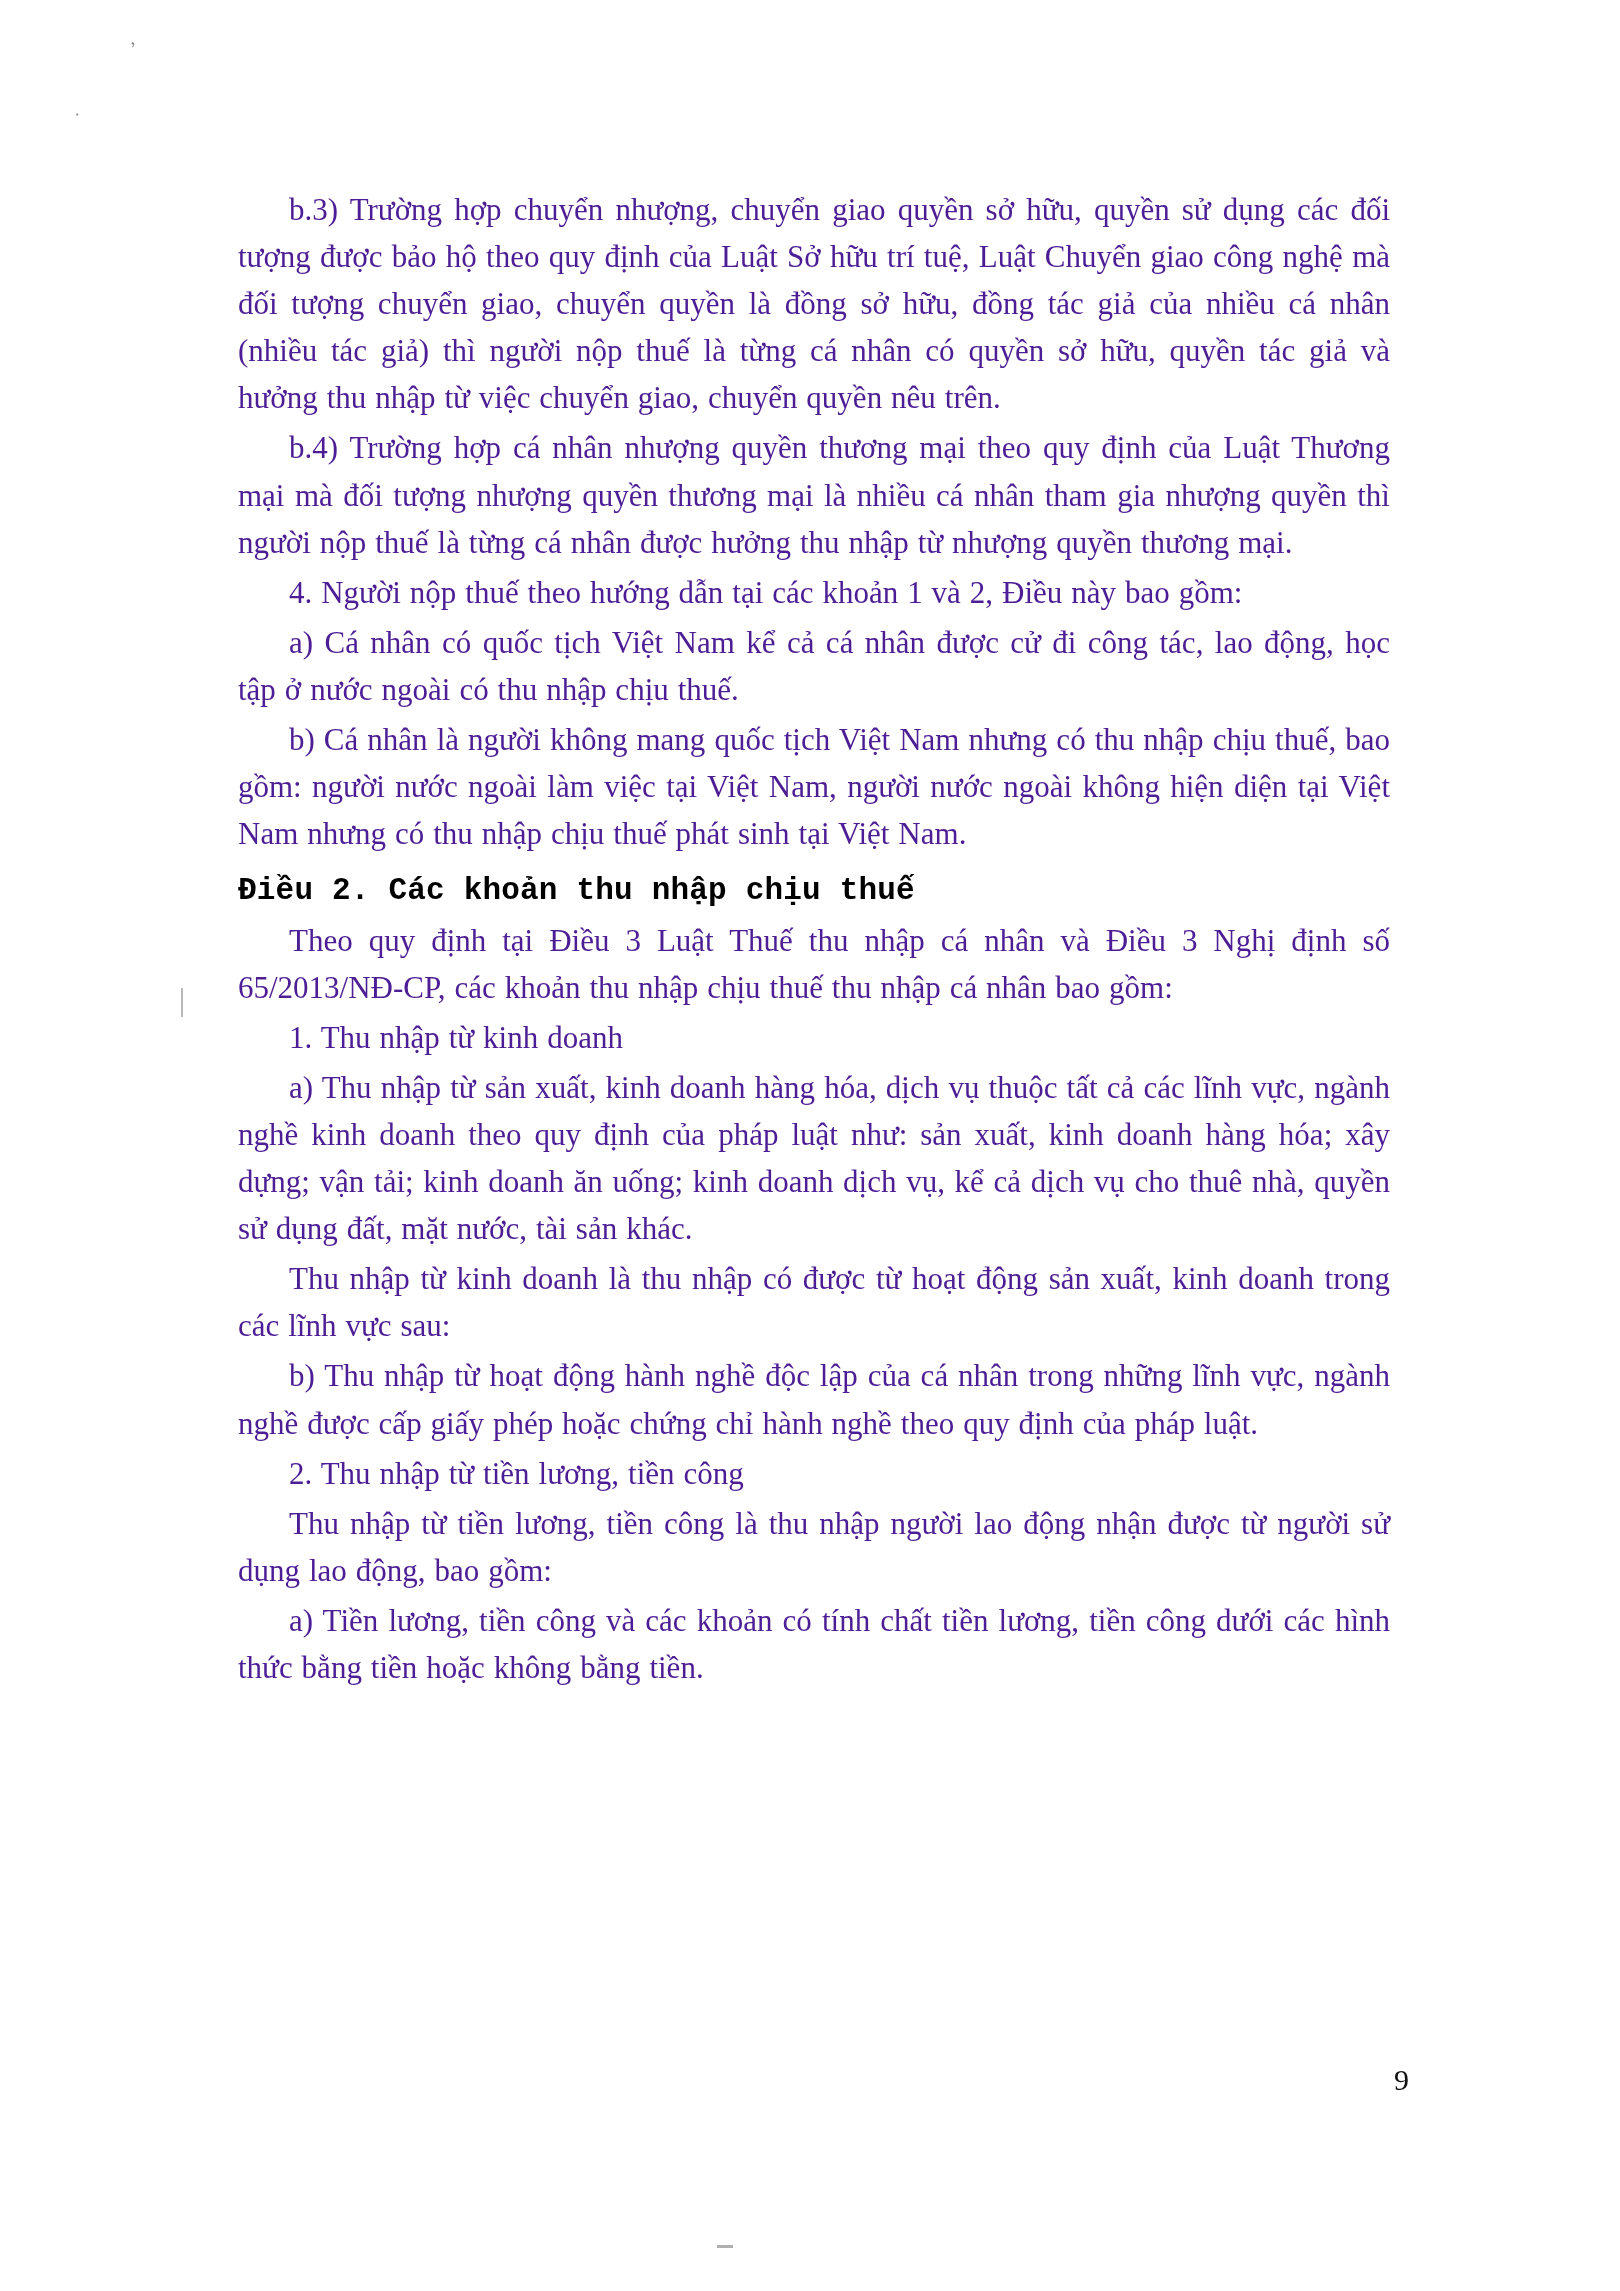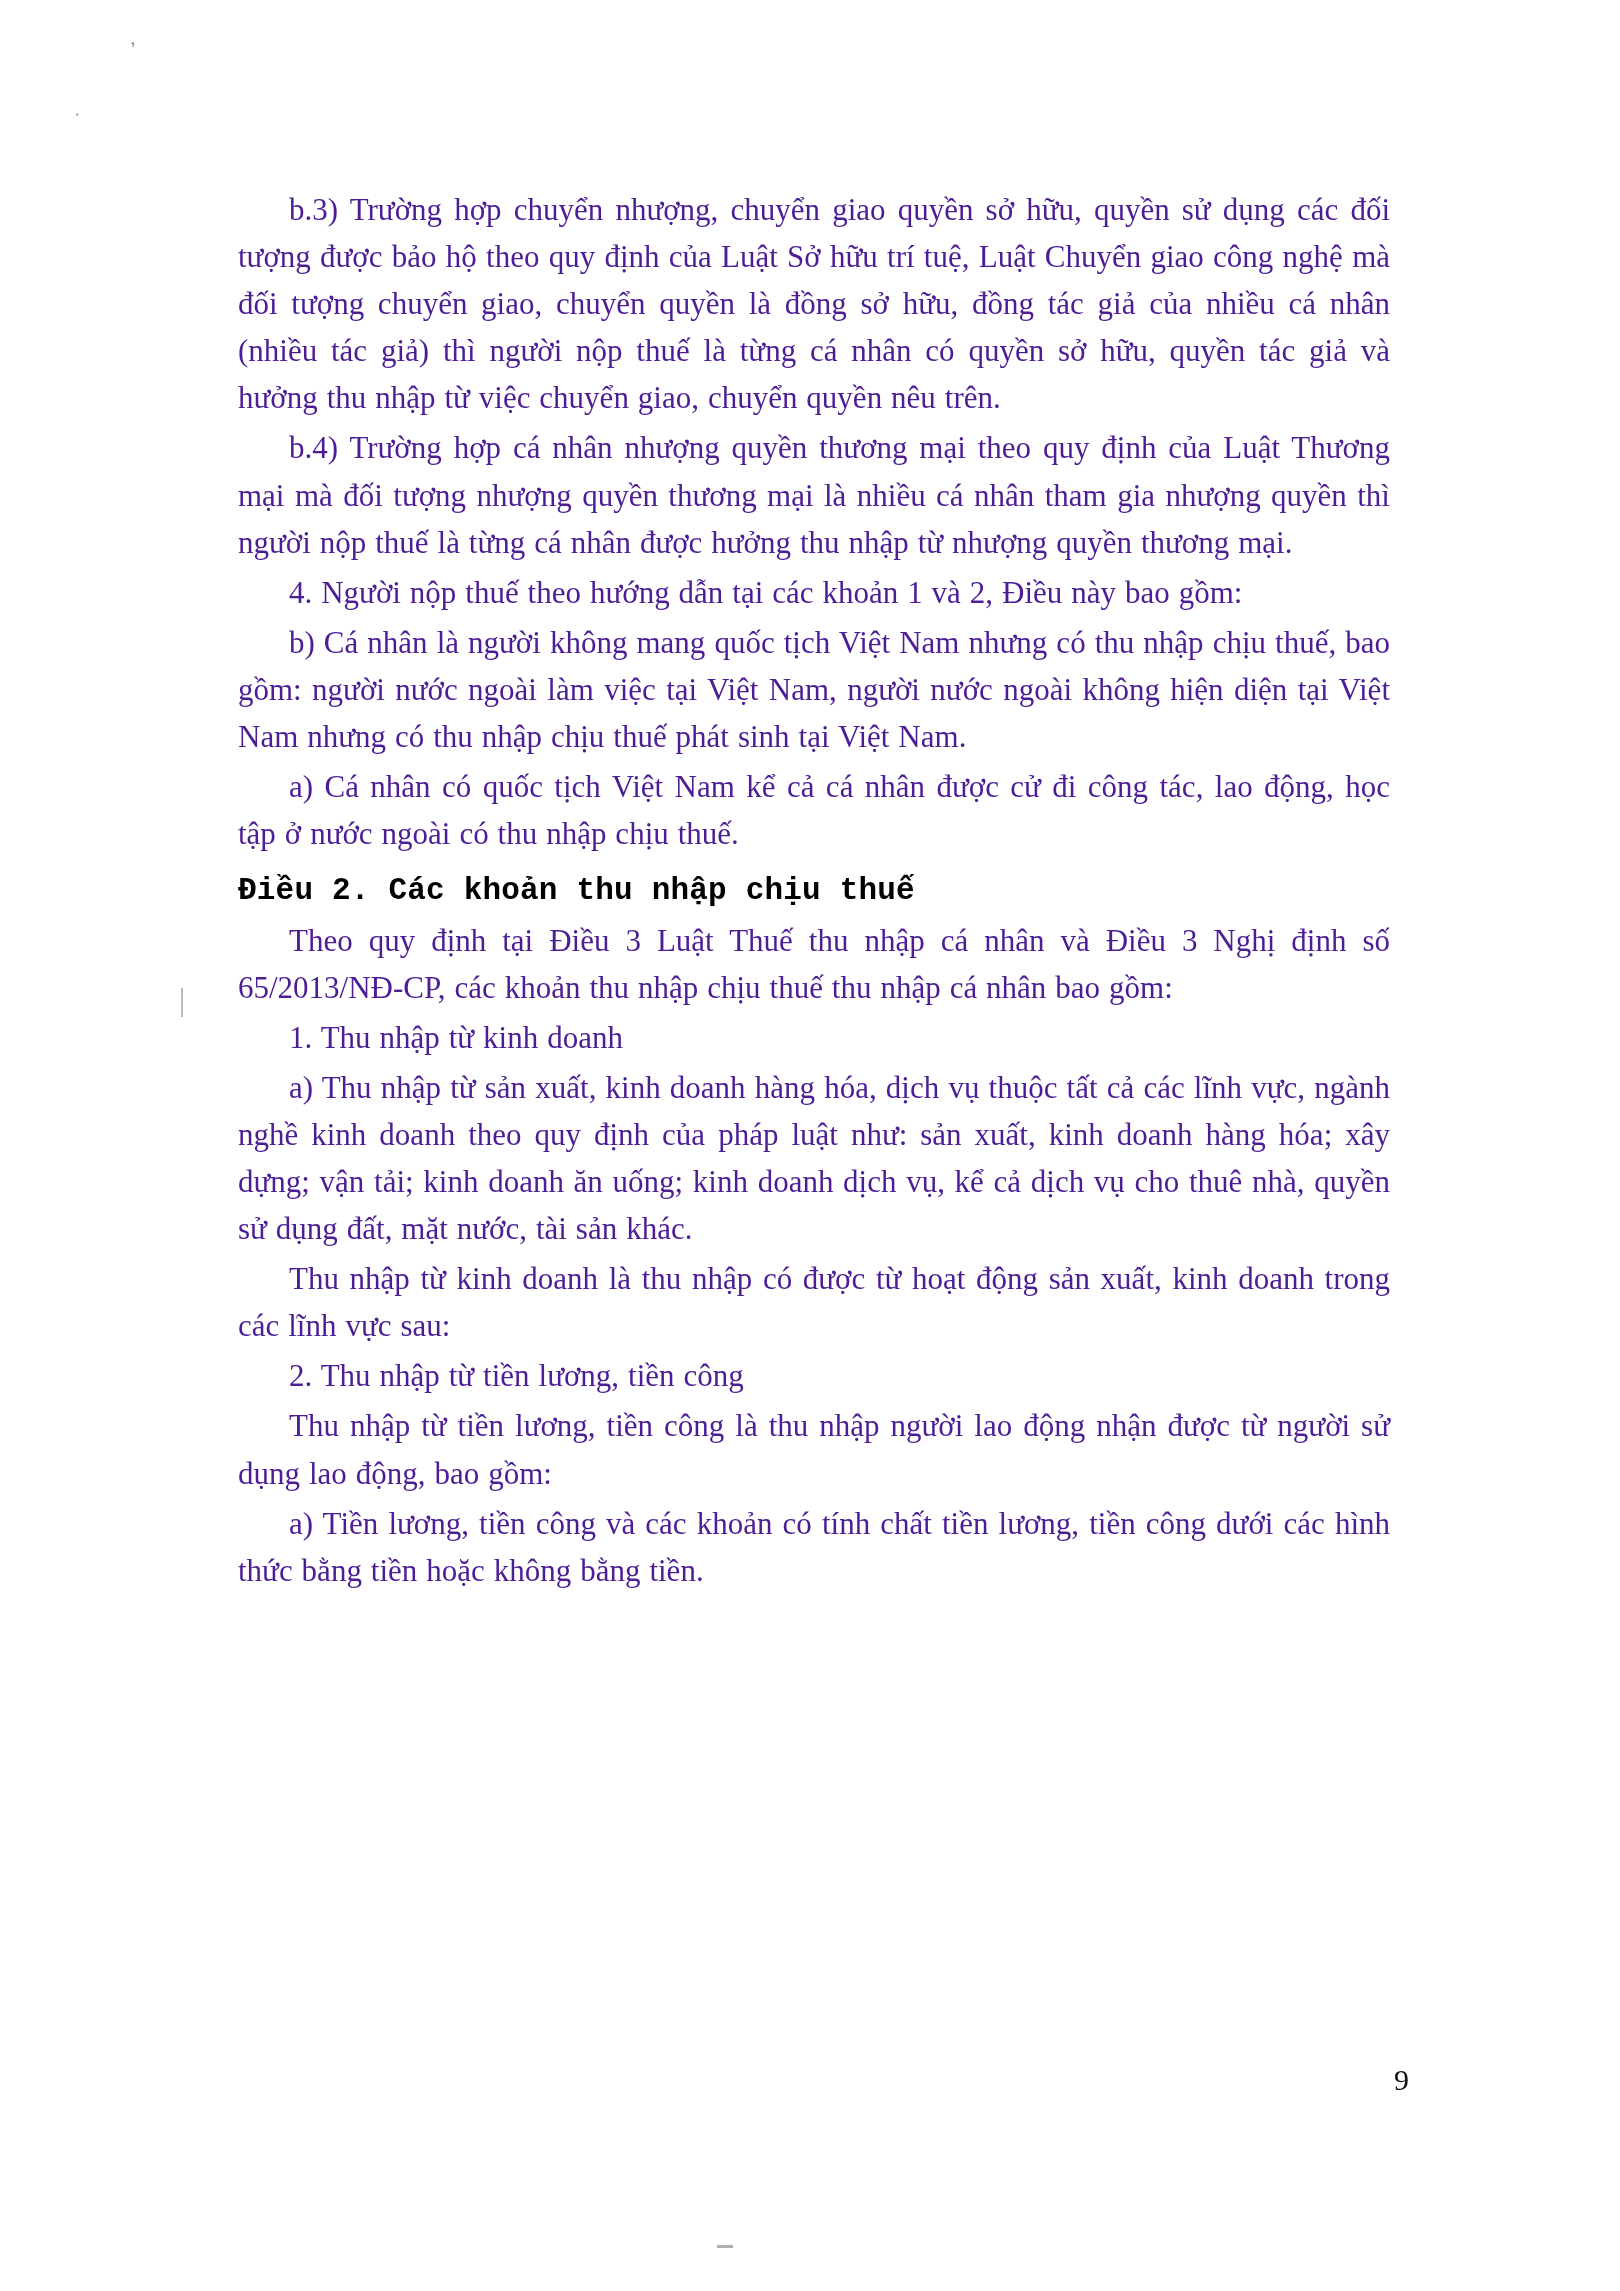--- a/index.html
+++ b/index.html
@@ -99,29 +99,30 @@
   <span class="mark-a">ʼ</span>
   <span class="mark-b">·</span>
   <div class="mark-c"></div>
   <div class="mark-d"></div>
 
   <div class="scan-content">
 
     <p class="para">b.3) Trường hợp chuyển nhượng, chuyển giao quyền sở hữu, quyền sử dụng các đối tượng được bảo hộ theo quy định của Luật Sở hữu trí tuệ, Luật Chuyển giao công nghệ mà đối tượng chuyển giao, chuyển quyền là đồng sở hữu, đồng tác giả của nhiều cá nhân (nhiều tác giả) thì người nộp thuế là từng cá nhân có quyền sở hữu, quyền tác giả và hưởng thu nhập từ việc chuyển giao, chuyển quyền nêu trên.</p>
     <p class="para">b.4) Trường hợp cá nhân nhượng quyền thương mại theo quy định của Luật Thương mại mà đối tượng nhượng quyền thương mại là nhiều cá nhân tham gia nhượng quyền thì người nộp thuế là từng cá nhân được hưởng thu nhập từ nhượng quyền thương mại.</p>
     <p class="para">4. Người nộp thuế theo hướng dẫn tại các khoản 1 và 2, Điều này bao gồm:</p>
+    <p class="para">a) Cá nhân có quốc tịch Việt Nam kể cả cá nhân được cử đi công tác, lao động, học tập ở nước ngoài có thu nhập chịu thuế.</p>
     <p class="para">b) Cá nhân là người không mang quốc tịch Việt Nam nhưng có thu nhập chịu thuế, bao gồm: người nước ngoài làm việc tại Việt Nam, người nước ngoài không hiện diện tại Việt Nam nhưng có thu nhập chịu thuế phát sinh tại Việt Nam.</p>
-    <p class="para">a) Cá nhân có quốc tịch Việt Nam kể cả cá nhân được cử đi công tác, lao động, học tập ở nước ngoài có thu nhập chịu thuế.</p>
 
     <p class="heading">Điều 2. Các khoản thu nhập chịu thuế</p>
 
     <p class="para">Theo quy định tại Điều 3 Luật Thuế thu nhập cá nhân và Điều 3 Nghị định số 65/2013/NĐ-CP, các khoản thu nhập chịu thuế thu nhập cá nhân bao gồm:</p>
     <p class="para">1. Thu nhập từ kinh doanh</p>
     <p class="para">a) Thu nhập từ sản xuất, kinh doanh hàng hóa, dịch vụ thuộc tất cả các lĩnh vực, ngành nghề kinh doanh theo quy định của pháp luật như: sản xuất, kinh doanh hàng hóa; xây dựng; vận tải; kinh doanh ăn uống; kinh doanh dịch vụ, kể cả dịch vụ cho thuê nhà, quyền sử dụng đất, mặt nước, tài sản khác.</p>
     <p class="para">Thu nhập từ kinh doanh là thu nhập có được từ hoạt động sản xuất, kinh doanh trong các lĩnh vực sau:</p>
+    <p class="para">b) Thu nhập từ hoạt động hành nghề độc lập của cá nhân trong những lĩnh vực, ngành nghề được cấp giấy phép hoặc chứng chỉ hành nghề theo quy định của pháp luật.</p>
     <p class="para">2. Thu nhập từ tiền lương, tiền công</p>
     <p class="para">Thu nhập từ tiền lương, tiền công là thu nhập người lao động nhận được từ người sử dụng lao động, bao gồm:</p>
     <p class="para">a) Tiền lương, tiền công và các khoản có tính chất tiền lương, tiền công dưới các hình thức bằng tiền hoặc không bằng tiền.</p>
 
   </div>
 
   <div class="page-number">9</div>
 
 </div>
 

